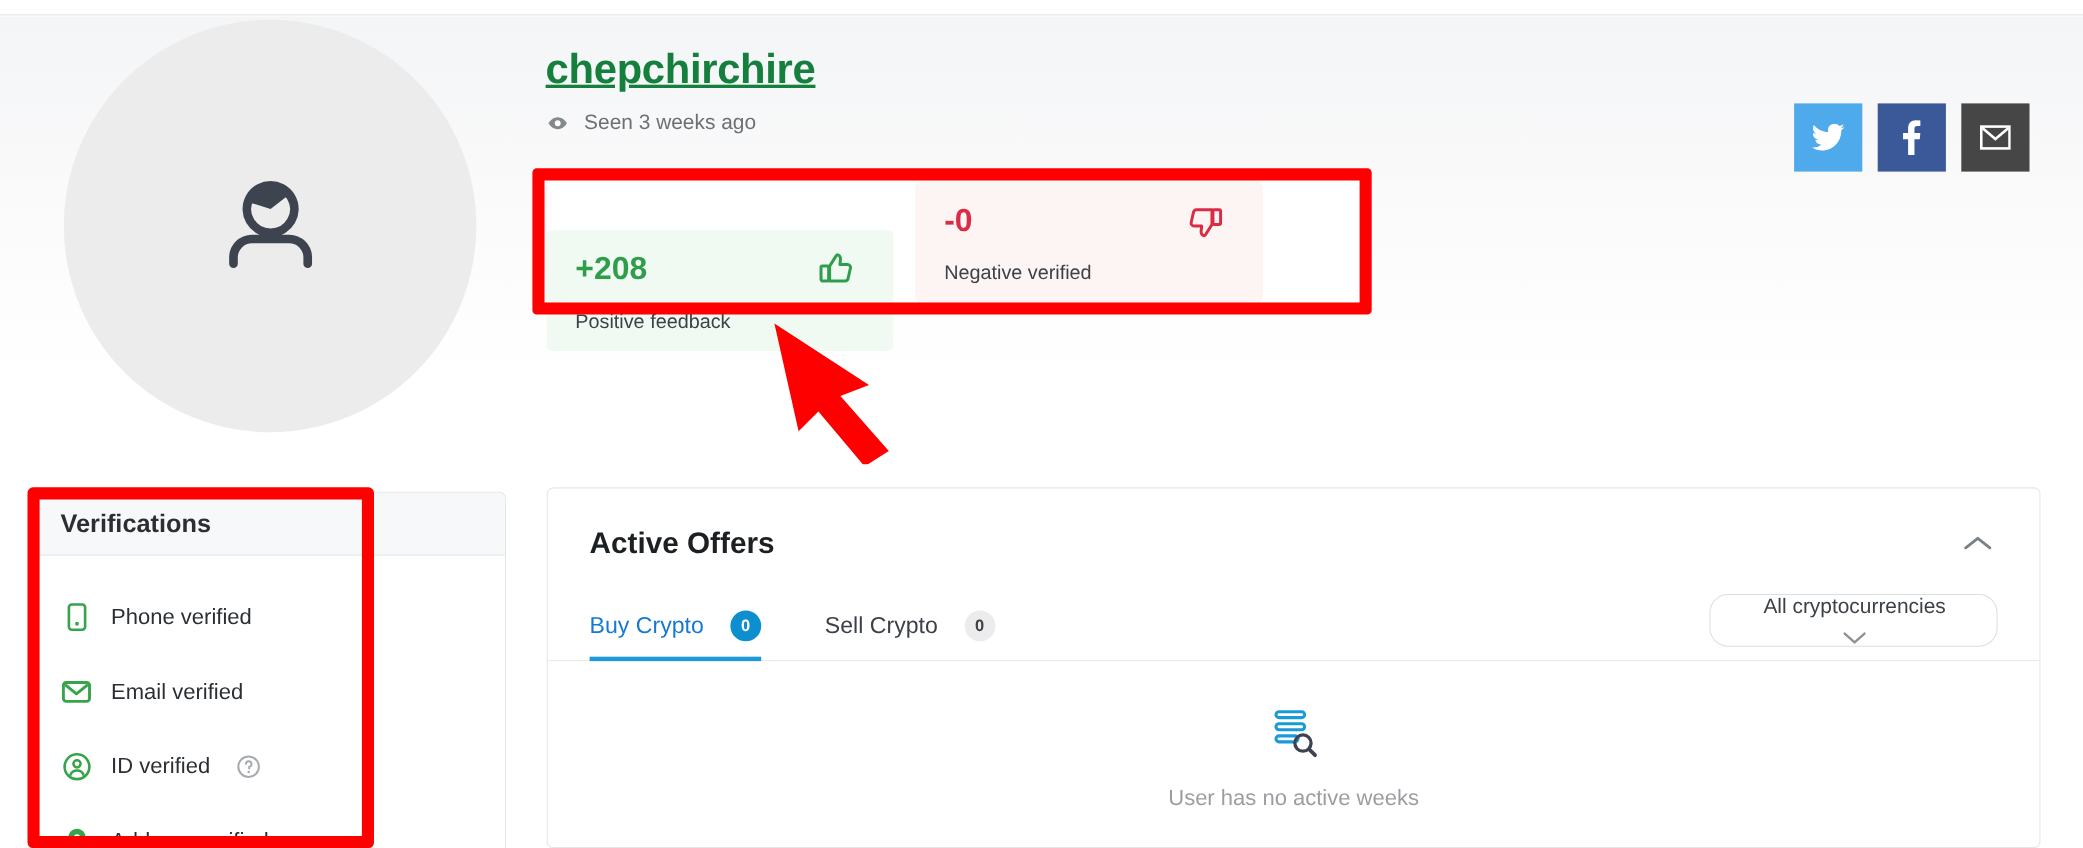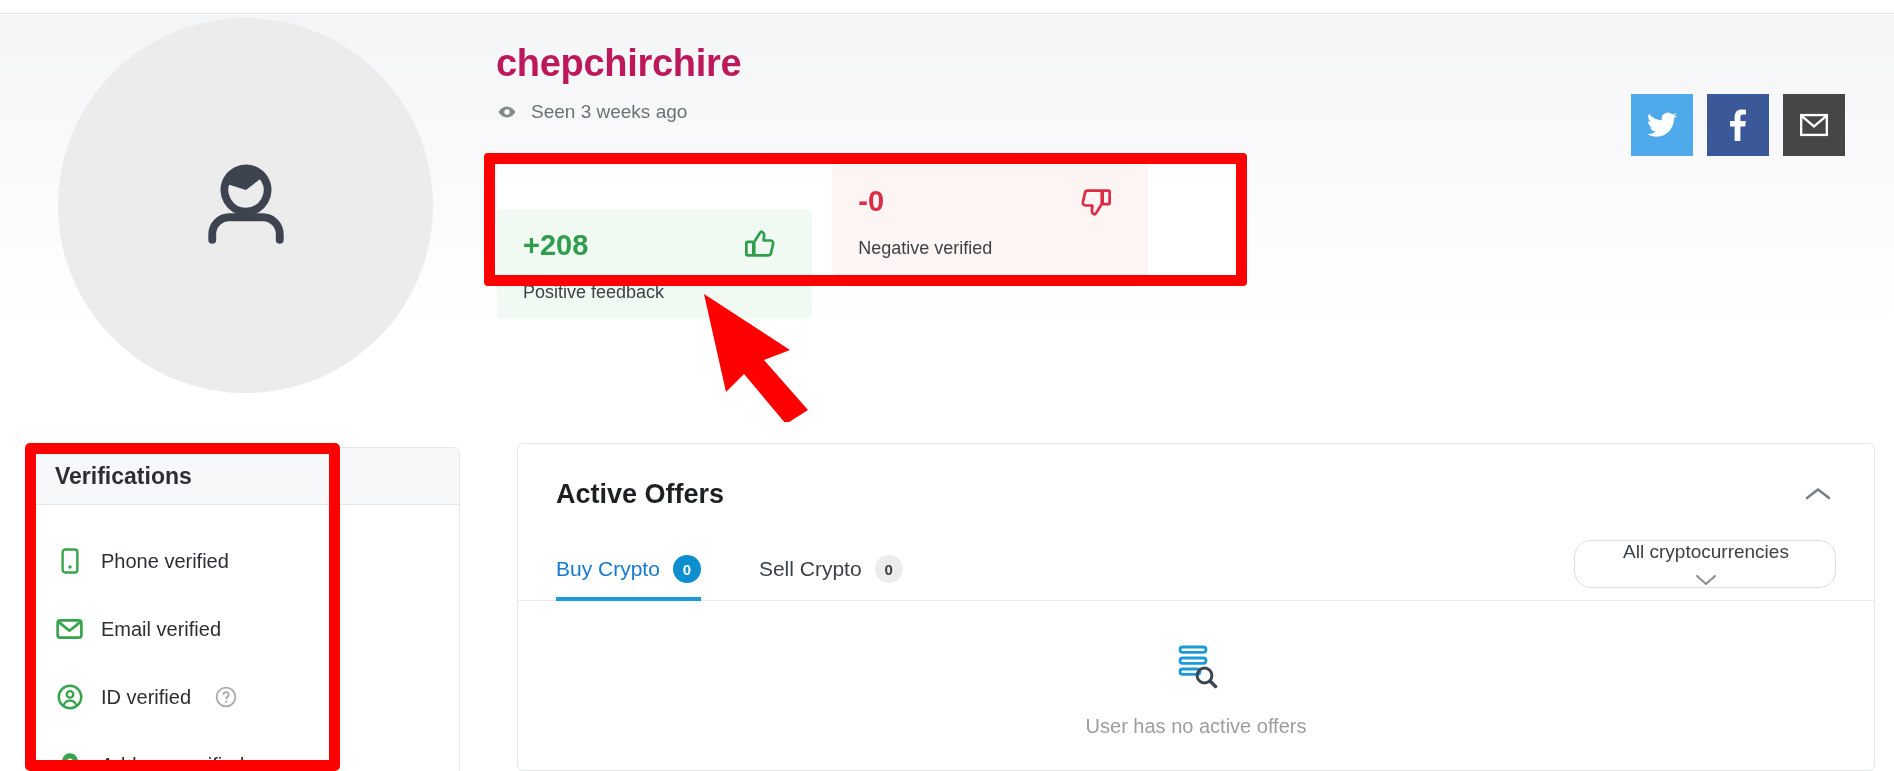--- a/index.html
+++ b/index.html
@@ -52,22 +52,23 @@
     justify-content: center;
   }
   .avatar svg { width: 120px; height: 120px; display: block; }
 
   
   .profile-name {
     position: absolute;
     left: 496px; top: 42px;
     font-size: 38px;
     font-weight: bold;
-    color: #be185d;
+    color: #15803d;
     letter-spacing: -0.3px;
+    text-decoration: underline;
   }
   .seen-row {
     position: absolute;
     left: 497px; top: 101px;
     display: flex;
     align-items: center;
     gap: 14px;
   }
   .seen-row .eye { width: 20px; height: 20px; display: block; }
   .seen-text {
@@ -194,21 +195,21 @@
   .verif-icon svg { display: block; }
   .verif-label {
     font-size: 20px;
     color: #2b2f33;
   }
   .help-icon { width: 22px; height: 22px; display: block; margin-left: 6px; }
 
   
   .right-card {
     position: absolute;
-    left: 517px; top: 443px;
+    left: 497px; top: 443px;
     width: 1358px;
     height: 328px;
     background: #ffffff;
     border: 1px solid #e4e6e8;
     border-radius: 6px;
     overflow: hidden;
   }
   .offers-header {
     display: flex;
     align-items: center;
@@ -239,21 +240,21 @@
     position: relative;
   }
   .tabs {
     display: flex;
     align-items: flex-end;
     gap: 0;
   }
   .tab {
     display: flex;
     align-items: center;
-    gap: 13px;
+    gap: 24px;
     padding: 10px 22px 17px 0;
     margin-right: 36px;
     cursor: pointer;
     position: relative;
     background: transparent;
     border: none;
   }
   .tab-label {
     font-size: 21px;
     color: #3c4148;
@@ -467,21 +468,21 @@
     </div>
 
     <div class="empty-state">
       <svg class="empty-icon" viewBox="0 0 56 56">
         <rect x="12" y="8" width="26" height="5.4" rx="2.7" fill="none" stroke="#1a9ad8" stroke-width="2.8"></rect>
         <rect x="12" y="19" width="26" height="5.4" rx="2.7" fill="none" stroke="#1a9ad8" stroke-width="2.8"></rect>
         <rect x="12" y="30" width="20" height="5.4" rx="2.7" fill="none" stroke="#1a9ad8" stroke-width="2.8"></rect>
         <circle cx="36.5" cy="36.5" r="7.4" fill="none" stroke="#3d4450" stroke-width="3"></circle>
         <path d="M42 42 47.5 47.5" stroke="#3d4450" stroke-width="3.4" stroke-linecap="round"></path>
       </svg>
-      <div class="empty-text">User has no active offers</div>
+      <div class="empty-text">User has no active weeks</div>
     </div>
   </div>
 
   <div class="anno-box-feedback"></div>
   <div class="anno-box-verif"></div>
   <svg class="anno-arrow" viewBox="0 0 230 140">
     <path d="M14 12 L100 68 L74 78 L118 128 L96 142 L54 92 L36 110 Z" fill="#ff0000"></path>
   </svg>
 
 </div>

